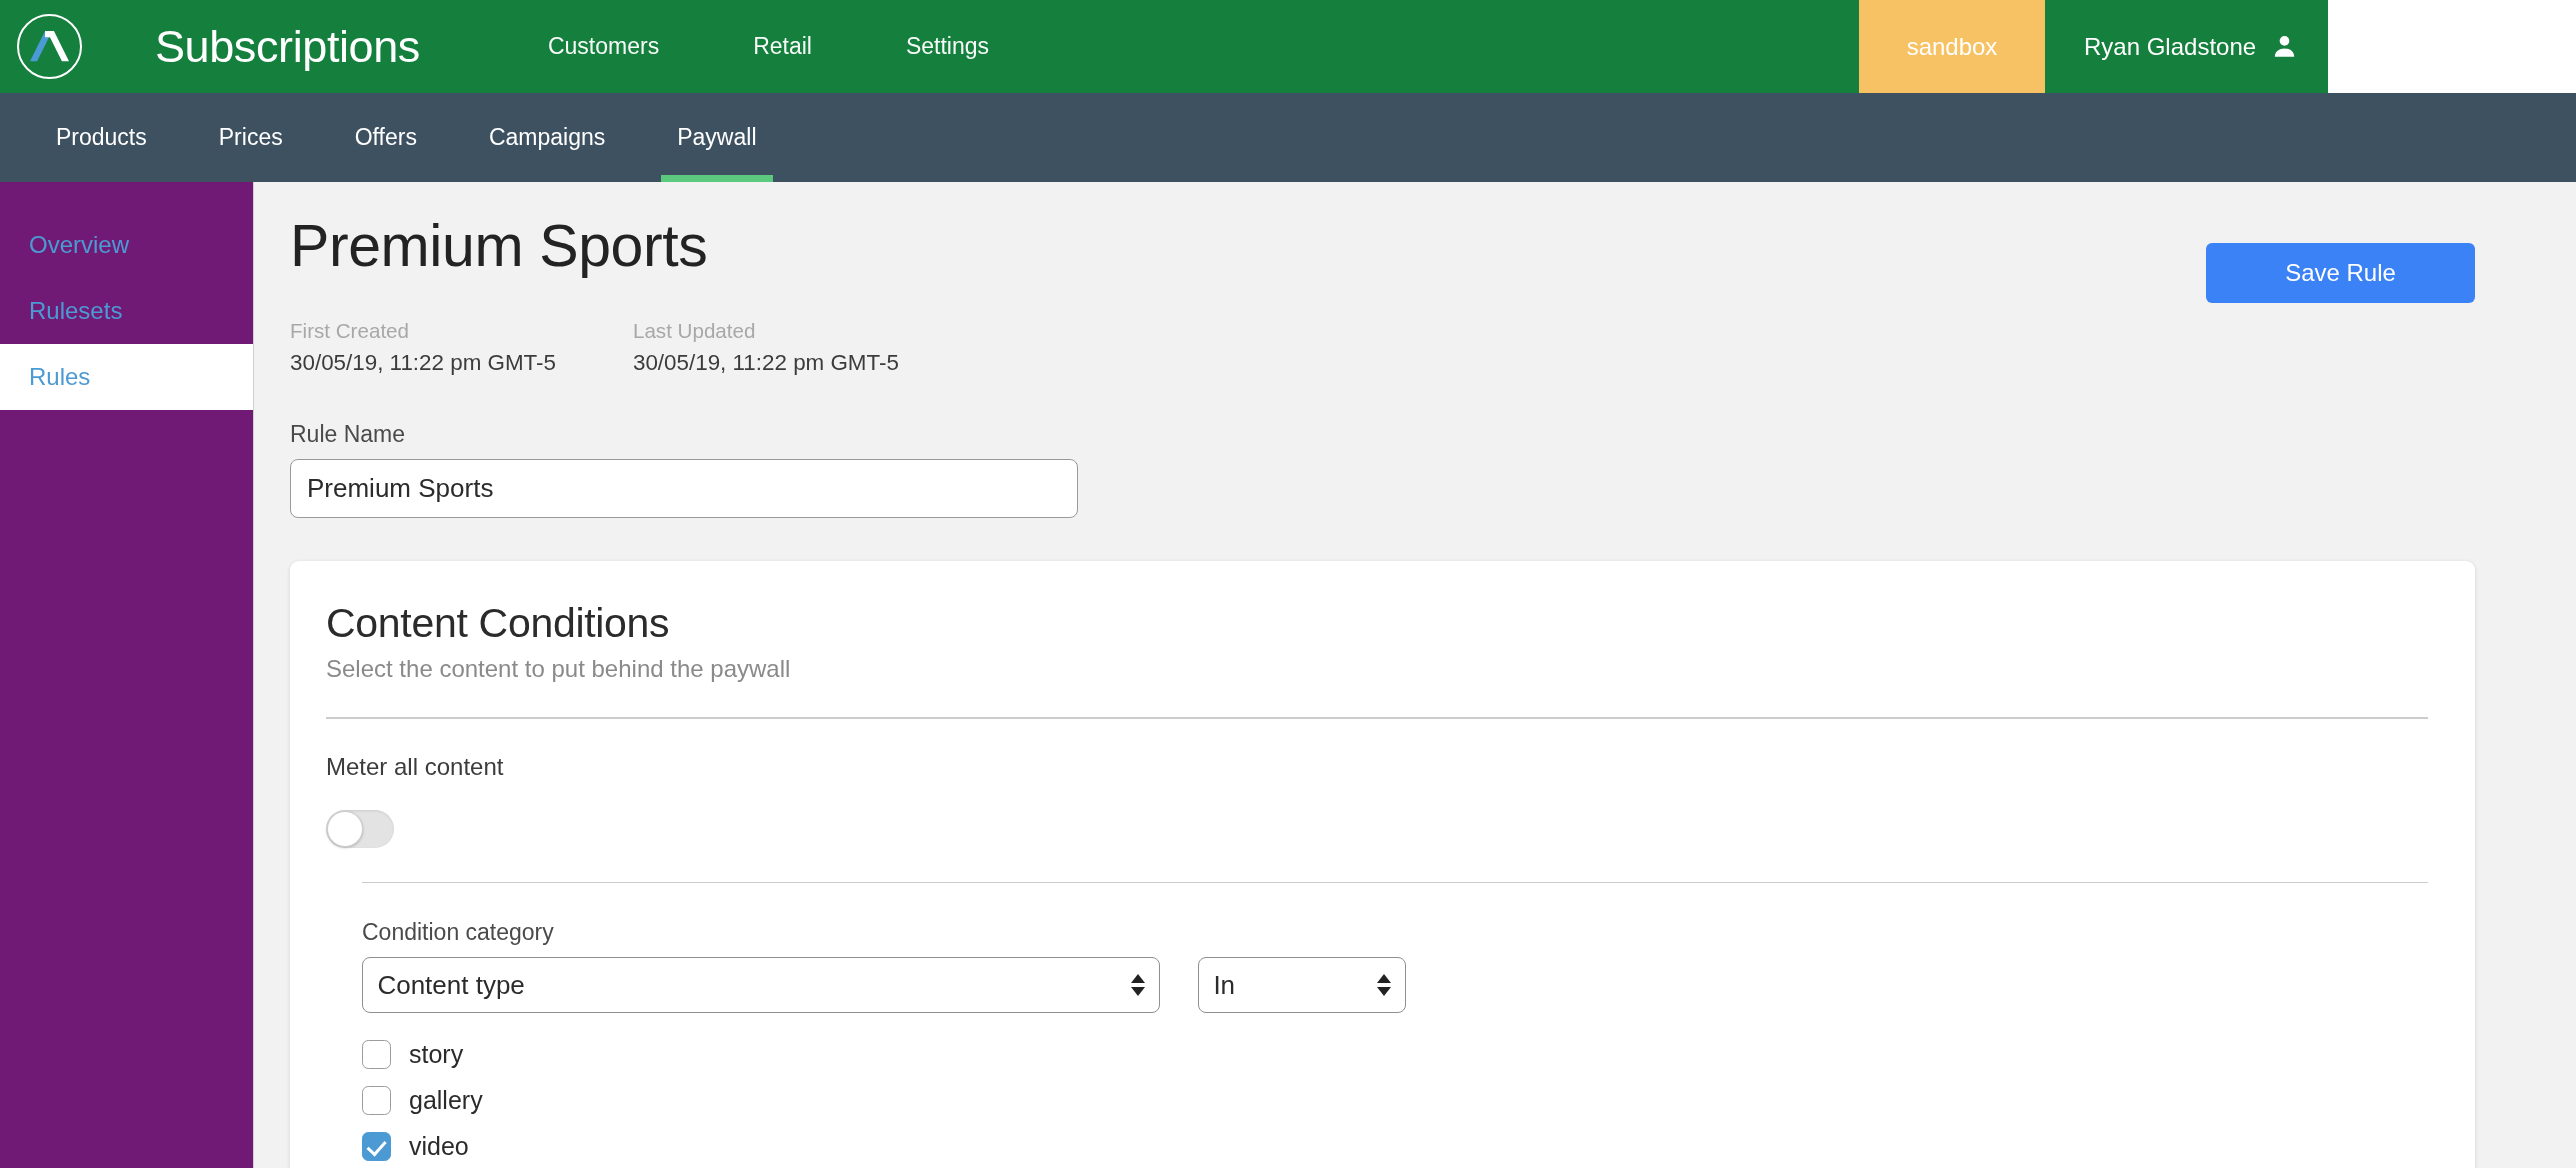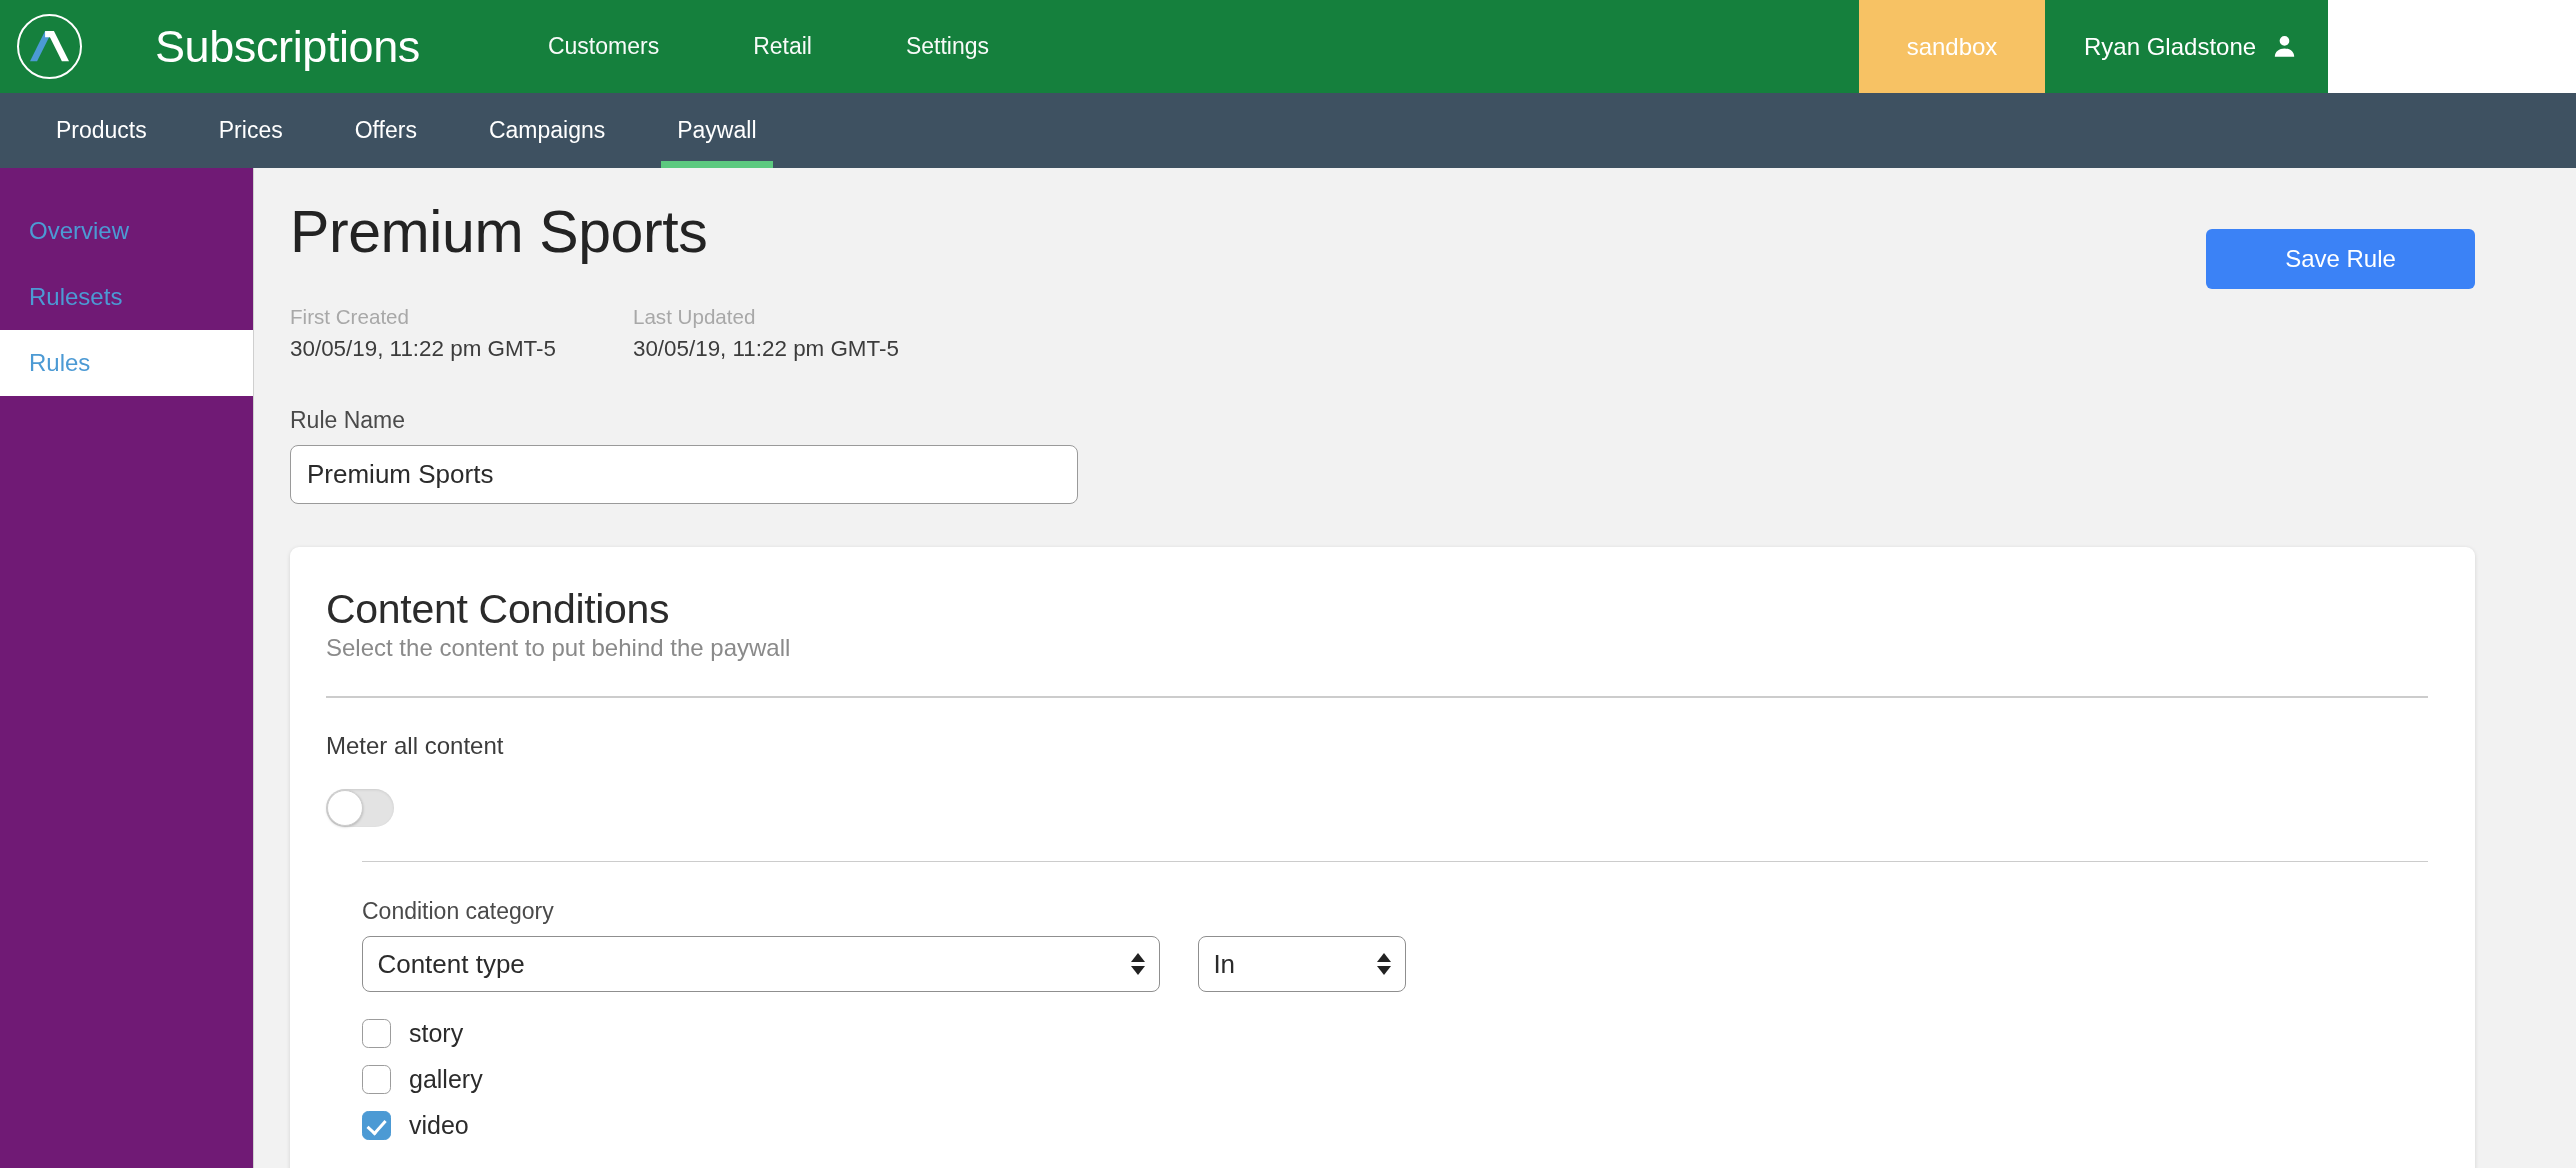--- a/index.html
+++ b/index.html
@@ -81,21 +81,21 @@
     gap: 14.4px;
     color: #ffffff;
     font-size: 24px;
     white-space: nowrap;
     border-radius: 29px;
   }
   .user-icon { display: flex; align-items: center; }
 
   
   .subnav {
-    height: 75px;
+    height: 89px;
     background: #3e5161;
     display: flex;
     align-items: stretch;
     padding-left: 20px;
     width: 2576px;
   }
   .subnav-item {
     position: relative;
     display: flex;
     align-items: center;
@@ -227,21 +227,21 @@
   .card-title {
     font-size: 41px;
     color: #2b2b2b;
     font-weight: 400;
     margin: 0 0 0 0;
     letter-spacing: -0.3px;
   }
   .card-subtitle {
     font-size: 24px;
     color: #8a8a8a;
-    margin-top: 1px;
+    margin-top: 8px;
   }
   .divider {
     height: 1.8px;
     background: #cccccc;
     margin-top: 34px;
   }
   .divider.inset { margin-left: 36px; }
 
   .toggle-label {
     font-size: 24px;

